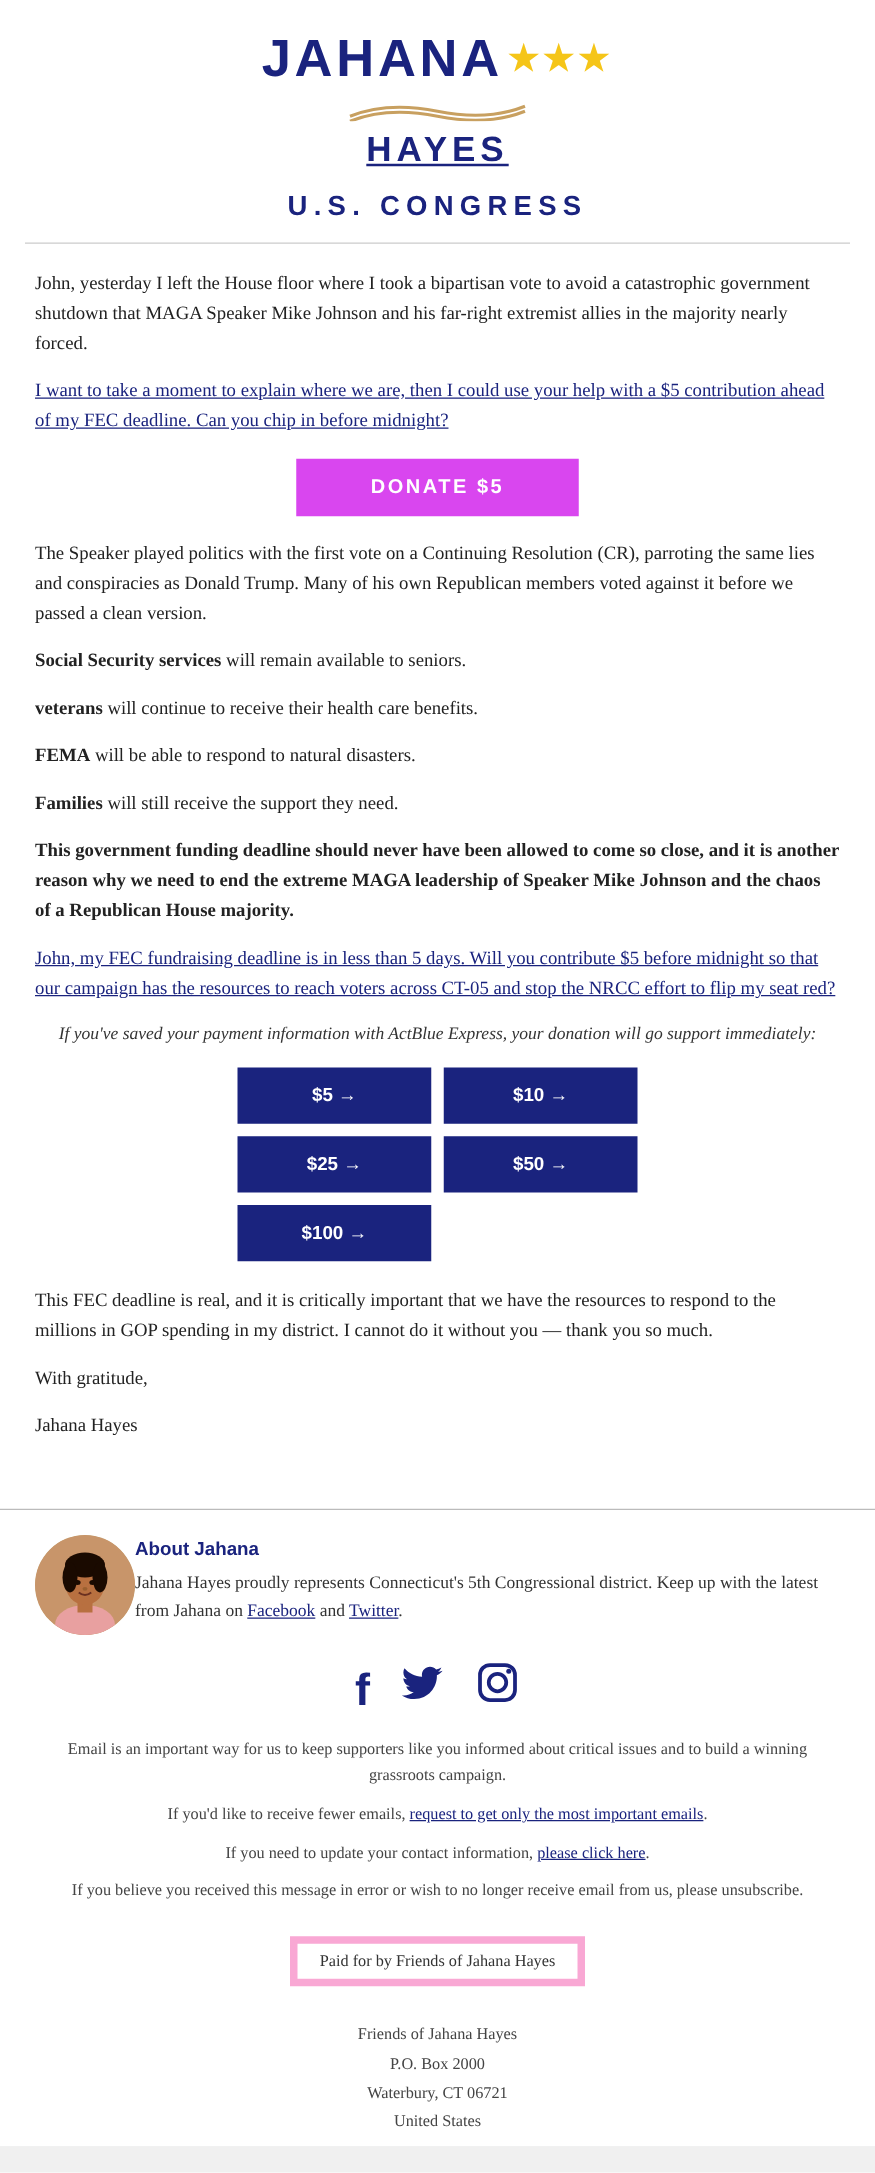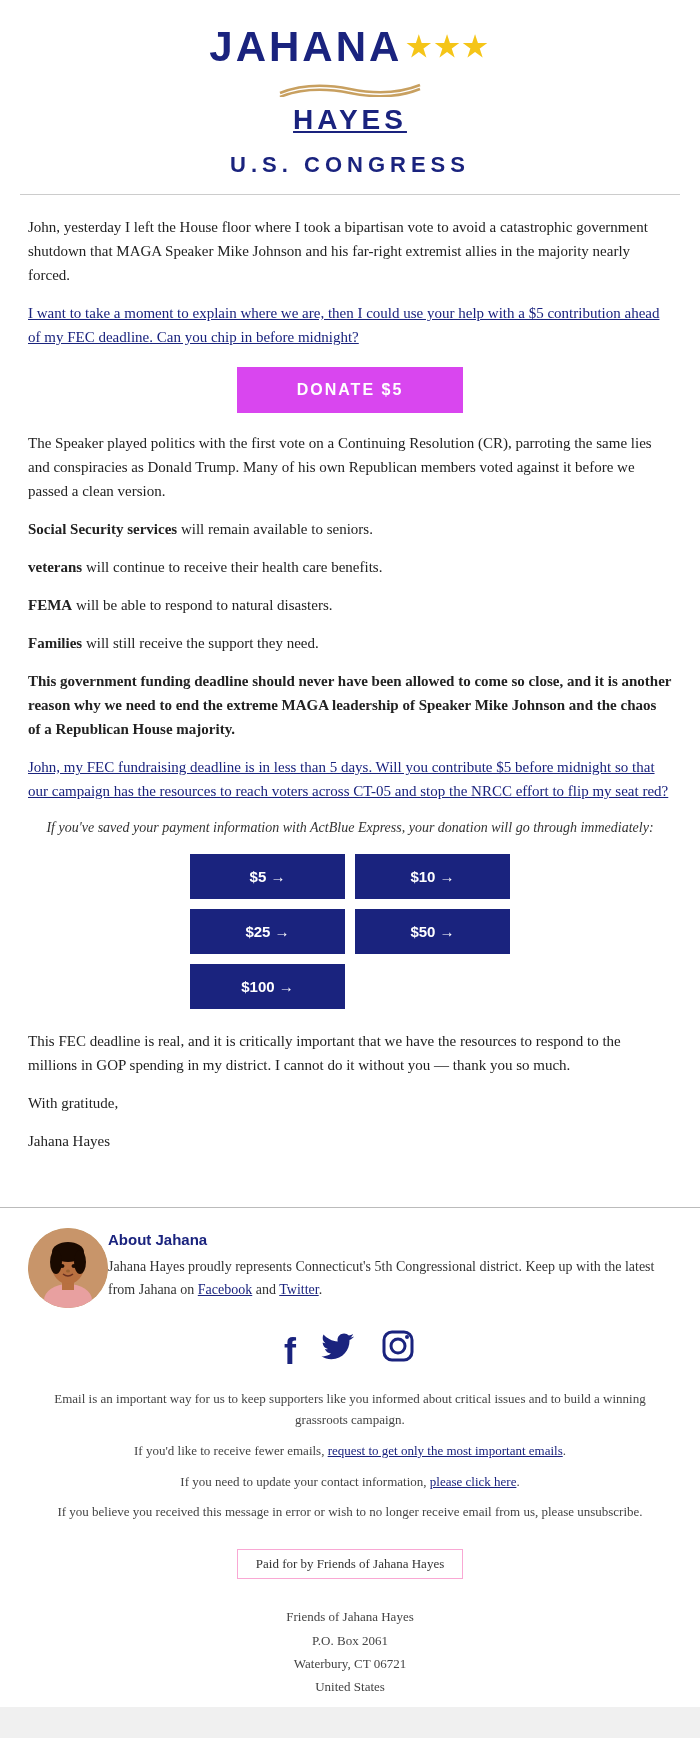--- a/index.html
+++ b/index.html
@@ -168,21 +168,21 @@
       text-align: center;
       font-size: 13px;
       color: #444;
       padding: 0 28px;
       line-height: 1.6;
       margin-bottom: 10px;
     }
     .footer-paid {
       text-align: center;
       margin: 16px auto;
-      border: 1px solid #f9a8d4;
+      border: 6px solid #f9a8d4;
       display: inline-block;
       padding: 6px 18px;
       font-size: 13px;
       color: #333;
     }
     .footer-paid-wrap {
       text-align: center;
       margin: 10px 0;
     }
     .footer-address {
@@ -248,21 +248,21 @@
     </p>
 
     <p>
       <span class="bold">This government funding deadline should never have been allowed to come so close, and it is another reason why we need to end the extreme MAGA leadership of Speaker Mike Johnson and the chaos of a Republican House majority.</span>
     </p>
 
     <p>
       <a class="link-blue">John, my FEC fundraising deadline is in less than 5 days. Will you contribute $5 before midnight so that our campaign has the resources to reach voters across CT-05 and stop the NRCC effort to flip my seat red?</a>
     </p>
 
-    <p class="actblue-note">If you've saved your payment information with ActBlue Express, your donation will go through immediately:</p>
+    <p class="actblue-note">If you've saved your payment information with ActBlue Express, your donation will go support immediately:</p>
 
     <div class="donation-grid">
       <button class="donation-btn">$5 →</button>
       <button class="donation-btn">$10 →</button>
       <button class="donation-btn">$25 →</button>
       <button class="donation-btn">$50 →</button>
       <button class="donation-btn">$100 →</button>
     </div>
 
     <p>This FEC deadline is real, and it is critically important that we have the resources to respond to the millions in GOP spending in my district. I cannot do it without you — thank you so much.</p>
@@ -334,18 +334,18 @@
   </p>
 
   <p class="footer-text">If you believe you received this message in error or wish to no longer receive email from us, please unsubscribe.</p>
 
   <div class="footer-paid-wrap">
     <span class="footer-paid">Paid for by Friends of Jahana Hayes</span>
   </div>
 
   <div class="footer-address">
     <div>Friends of Jahana Hayes</div>
-    <div>P.O. Box 2061</div>
+    <div>P.O. Box 2000</div>
     <div>Waterbury, CT 06721</div>
     <div>United States</div>
   </div>
 
 </div>
 
 </body></html>

